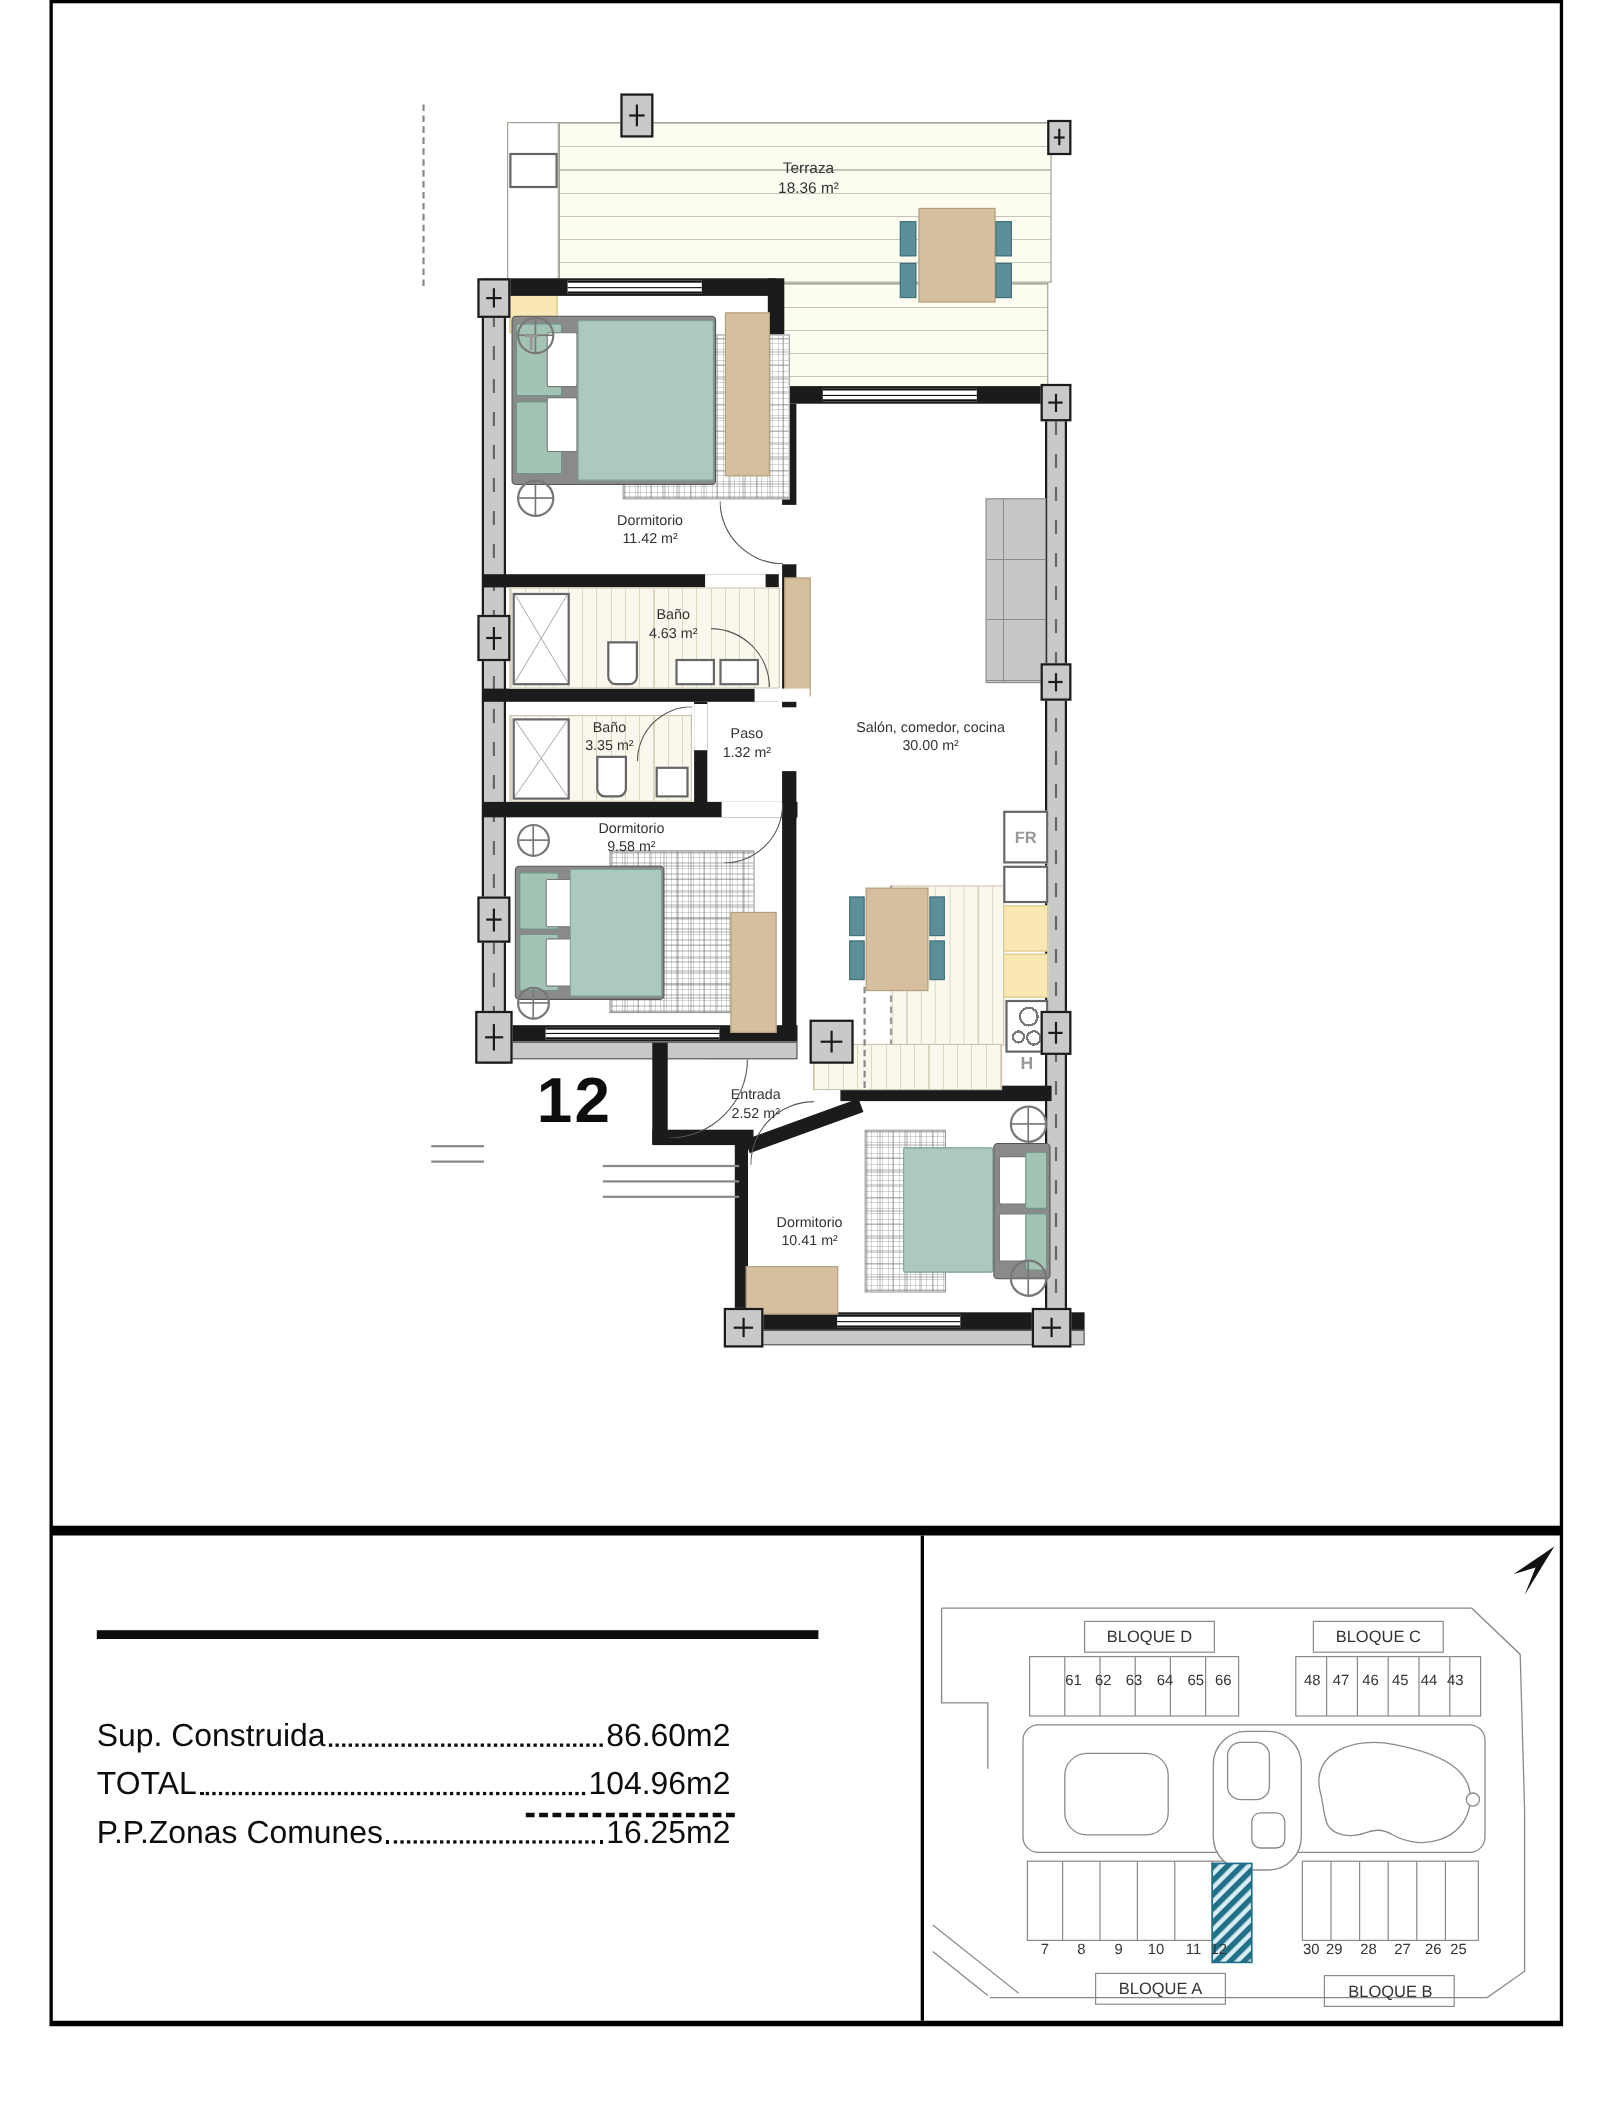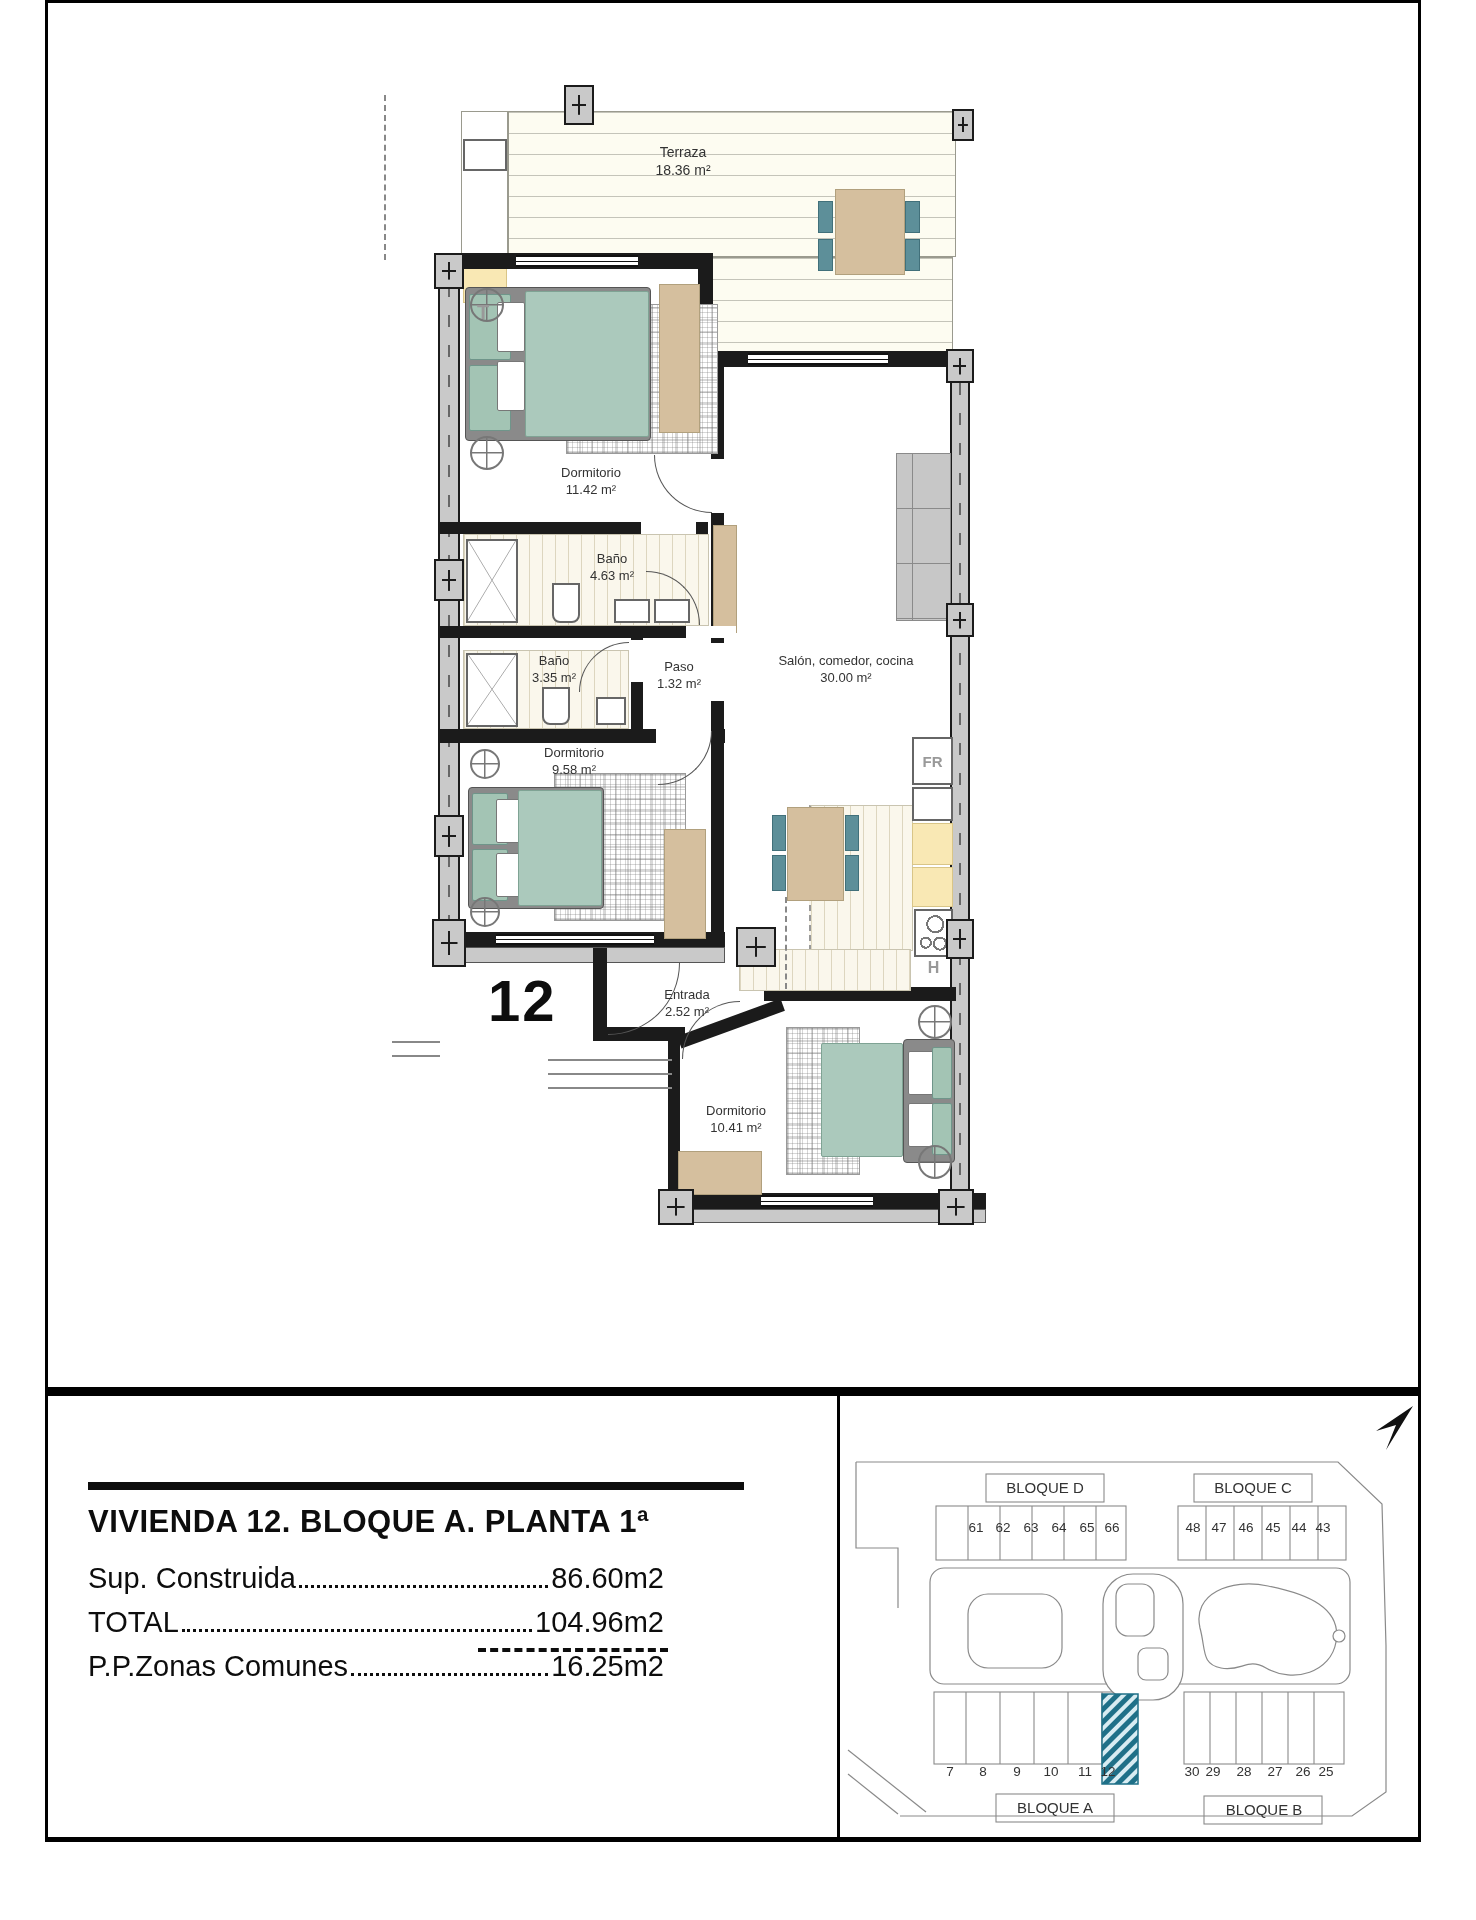--- a/index.html
+++ b/index.html
@@ -210,21 +210,21 @@
     <div class="a cover" style="left:773px;top:1040px;width:82px;height:114px"></div>
     <div class="a bedbase" style="left:855px;top:1036px;width:52px;height:124px"></div>
     <div class="a pillow" style="left:860px;top:1048px;width:26px;height:44px"></div>
     <div class="a pillow" style="left:860px;top:1100px;width:26px;height:44px"></div>
     <div class="a cushion" style="left:884px;top:1044px;width:20px;height:52px"></div>
     <div class="a cushion" style="left:884px;top:1100px;width:20px;height:52px"></div>
     <div class="a tan" style="left:630px;top:1148px;width:84px;height:44px"></div>
     <div class="a light" style="left:870px;top:1002px;width:34px;height:34px"></div>
     <div class="a light" style="left:870px;top:1142px;width:34px;height:34px"></div>
 
-    <div class="a rlabel" style="left:540px;top:140px;width:190px;font-size:14px">
+    <div class="a rlabel" style="left:592px;top:140px;width:190px;font-size:14px">
       <div>Terraza</div>
       <div>18.36 m²</div>
     </div>
     <div class="a rlabel" style="left:468px;top:462px;width:150px">
       <div>Dormitorio</div>
       <div>11.42 m²</div>
     </div>
     <div class="a rlabel" style="left:489px;top:548px;width:150px">
       <div>Baño</div>
       <div>4.63 m²</div>
@@ -253,21 +253,20 @@
       <div>Dormitorio</div>
       <div>10.41 m²</div>
     </div>
     <div class="a unit-num" style="left:440px;top:964px">12</div>
   </div>
 
   <div class="a bottom-box">
     <div class="a divider-v"></div>
 
     <div class="a tb-bar"></div>
-    <div class="a tb-title">VIVIENDA 12. BLOQUE A. PLANTA 1ª</div>
     <div class="a tb-rows">
       <div class="tb-row">
         <span>Sup. Construida</span>
         <span class="tb-leader"></span>
         <span class="tb-val">86.60m2</span>
       </div>
       <div class="tb-row">
         <span>TOTAL</span>
         <span class="tb-leader"></span>
         <span class="tb-val">104.96m2</span>

